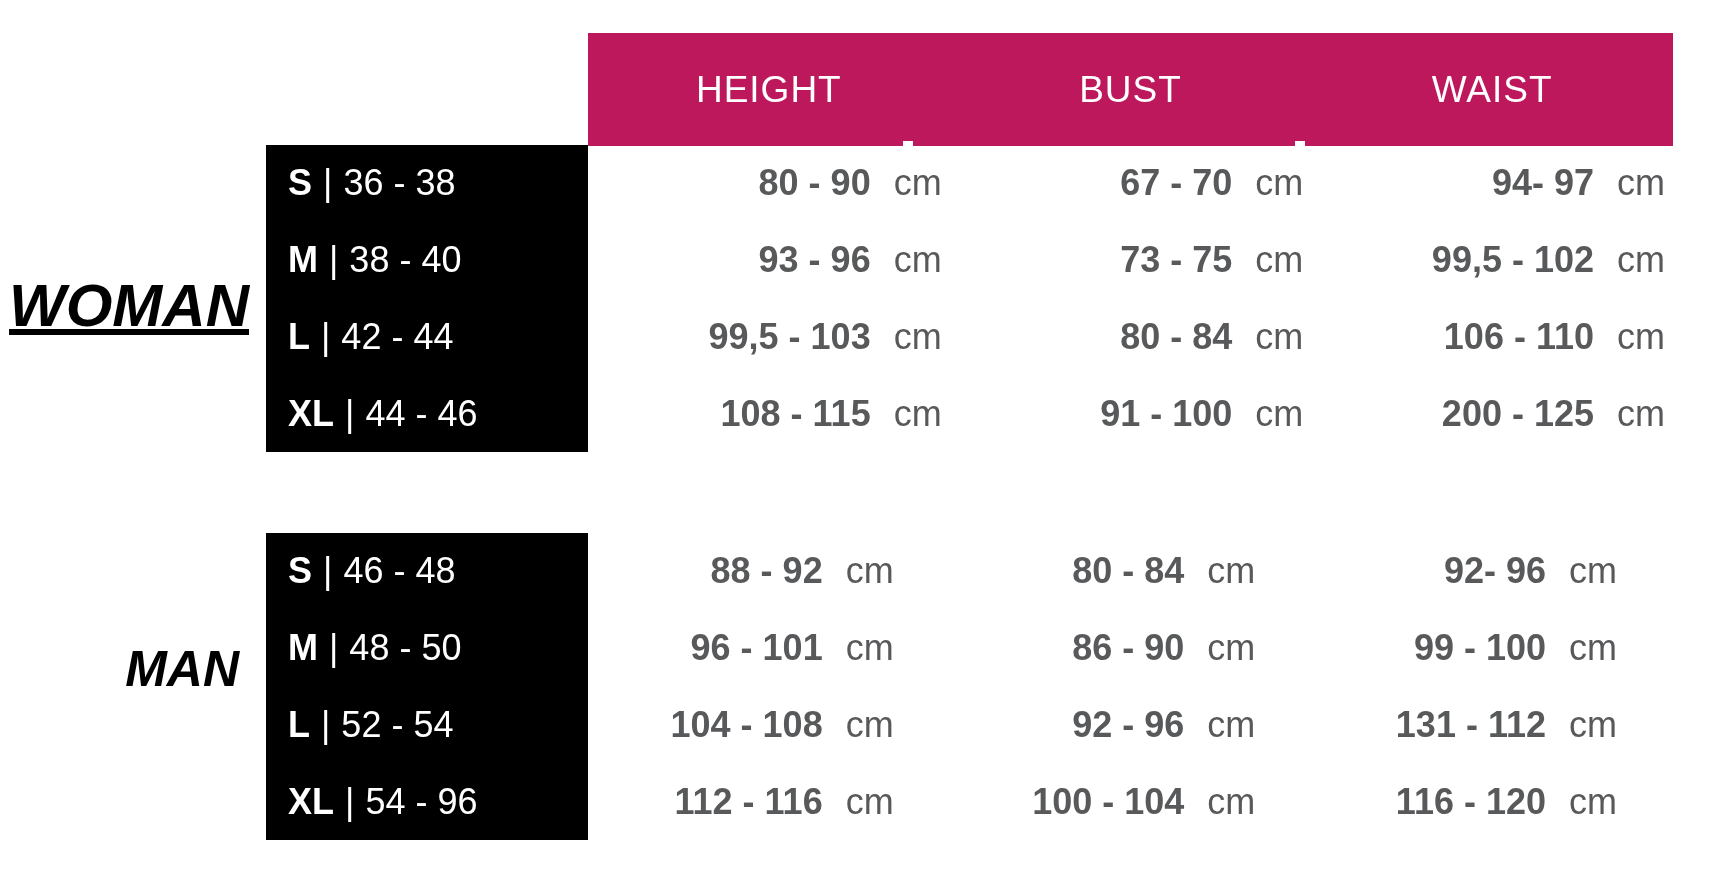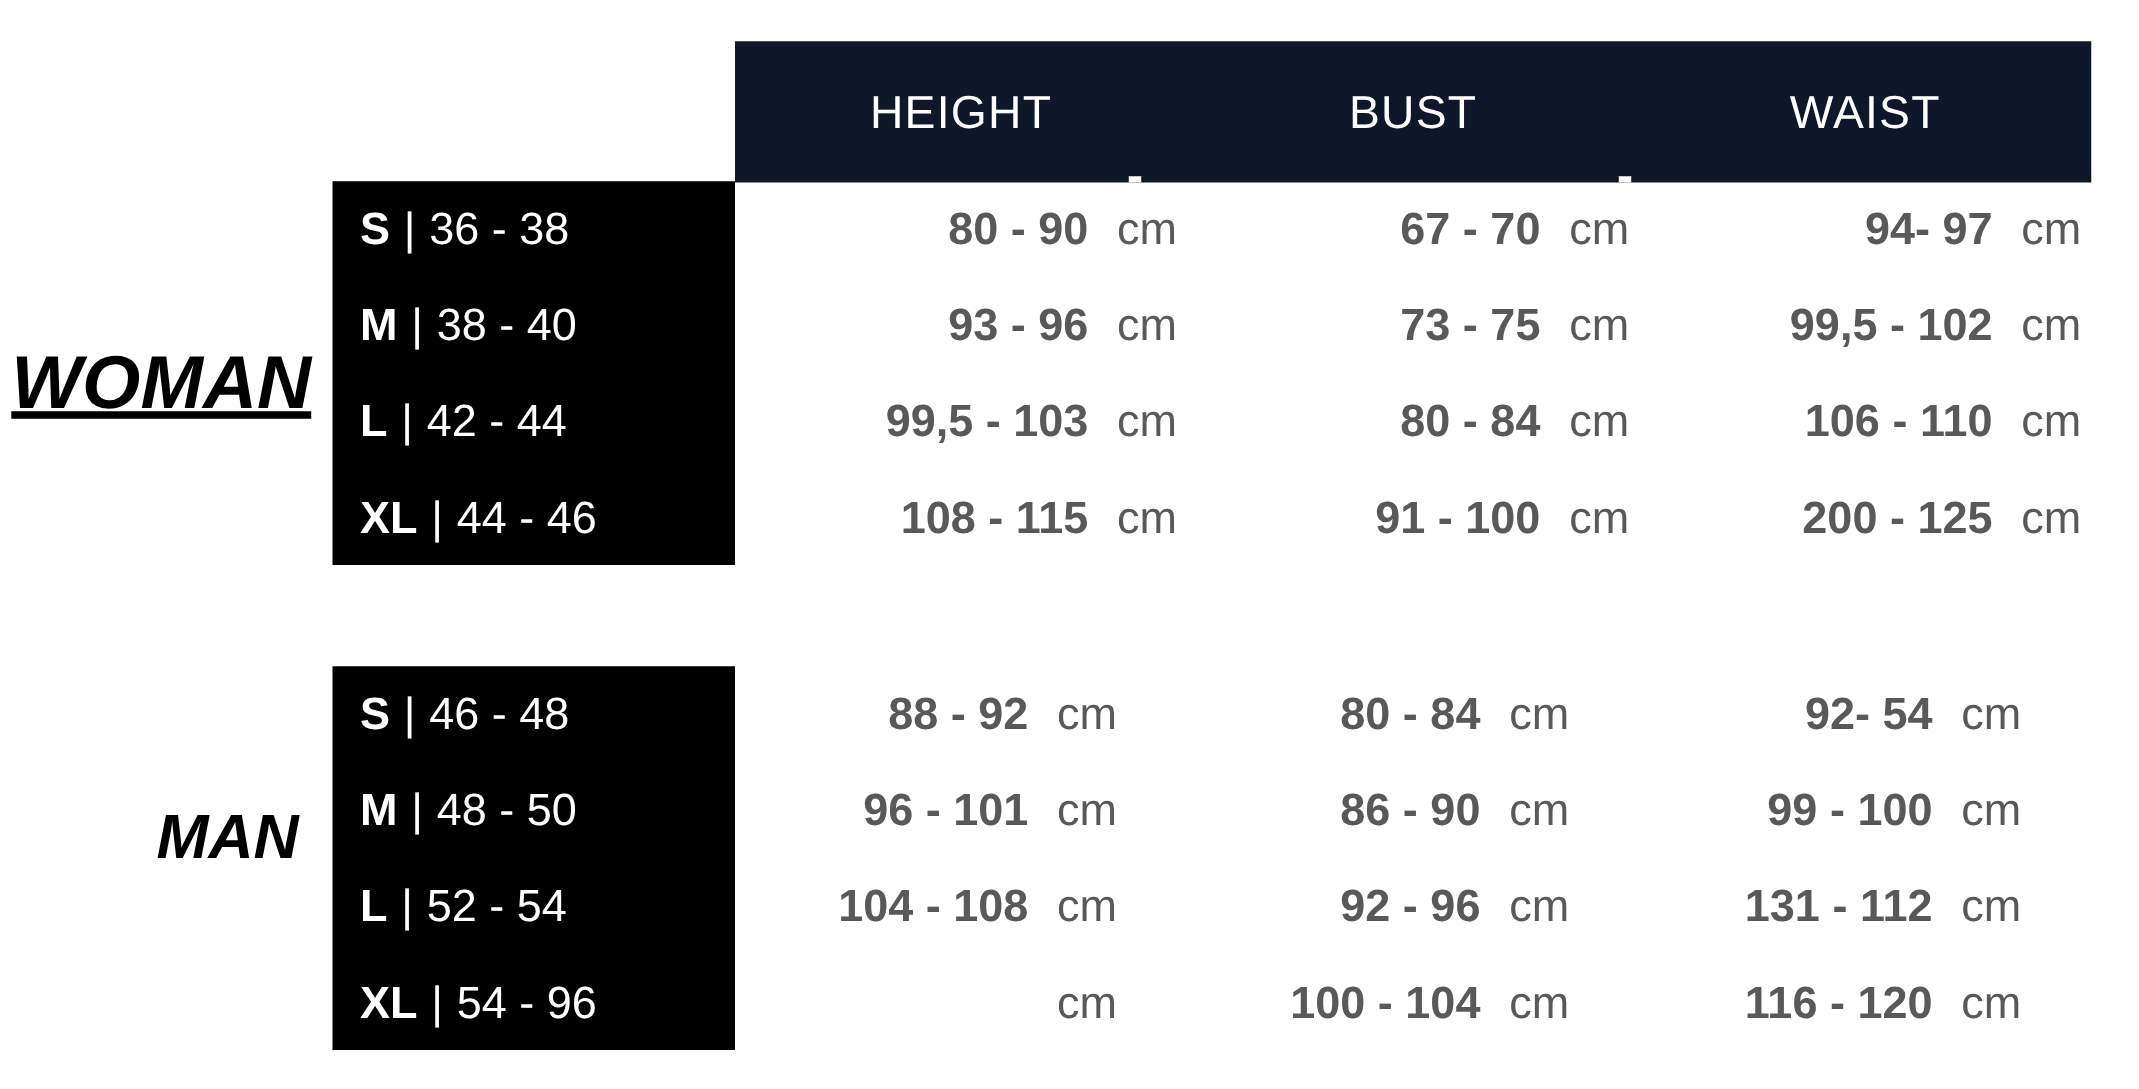--- a/index.html
+++ b/index.html
@@ -16,21 +16,21 @@
     overflow: hidden;
   }
 
   
   .header-bar {
     position: absolute;
     left: 588px;
     top: 33px;
     width: 1085px;
     height: 113px;
-    background: #0f172a;
+    background: #be185d;
     display: flex;
   }
   .header-cell {
     flex: 1 1 0;
     display: flex;
     align-items: center;
     justify-content: center;
     color: #ffffff;
     font-size: 37px;
     font-weight: 400;
@@ -246,21 +246,21 @@
   <div class="values-grid man">
     <div class="value-cell">
       <span class="value-num">88 - 92</span>
       <span class="value-unit">cm</span>
     </div>
     <div class="value-cell">
       <span class="value-num">80 - 84</span>
       <span class="value-unit">cm</span>
     </div>
     <div class="value-cell">
-      <span class="value-num">92- 54</span>
+      <span class="value-num">92- 96</span>
       <span class="value-unit">cm</span>
     </div>
     <div class="value-cell">
       <span class="value-num">96 - 101</span>
       <span class="value-unit">cm</span>
     </div>
     <div class="value-cell">
       <span class="value-num">86 - 90</span>
       <span class="value-unit">cm</span>
     </div>
@@ -274,20 +274,21 @@
     </div>
     <div class="value-cell">
       <span class="value-num">92 - 96</span>
       <span class="value-unit">cm</span>
     </div>
     <div class="value-cell">
       <span class="value-num">131 - 112</span>
       <span class="value-unit">cm</span>
     </div>
     <div class="value-cell">
+      <span class="value-num">112 - 116</span>
       <span class="value-unit">cm</span>
     </div>
     <div class="value-cell">
       <span class="value-num">100 - 104</span>
       <span class="value-unit">cm</span>
     </div>
     <div class="value-cell">
       <span class="value-num">116 - 120</span>
       <span class="value-unit">cm</span>
     </div>

